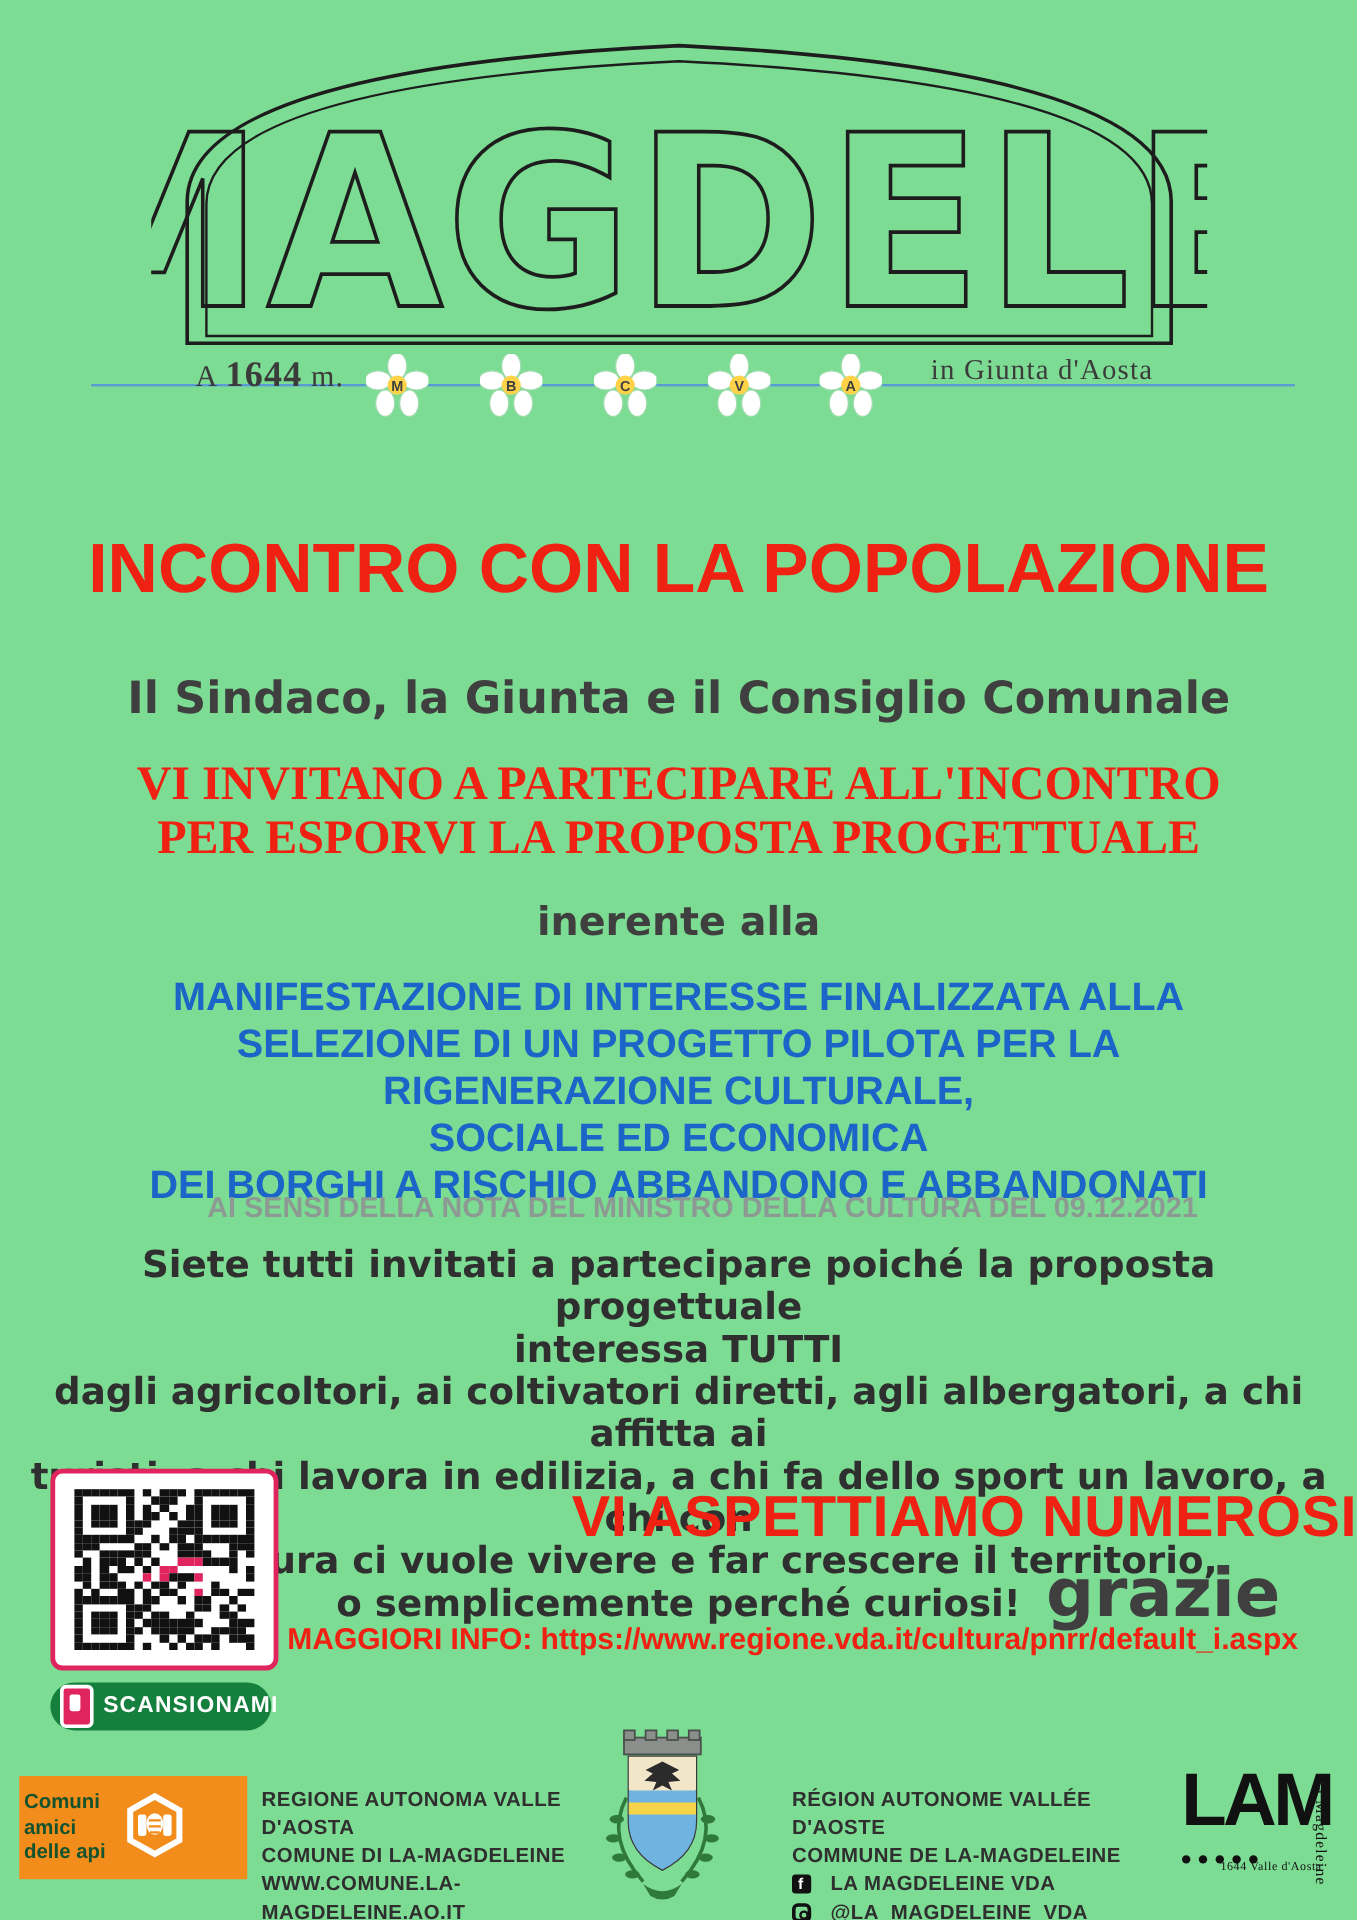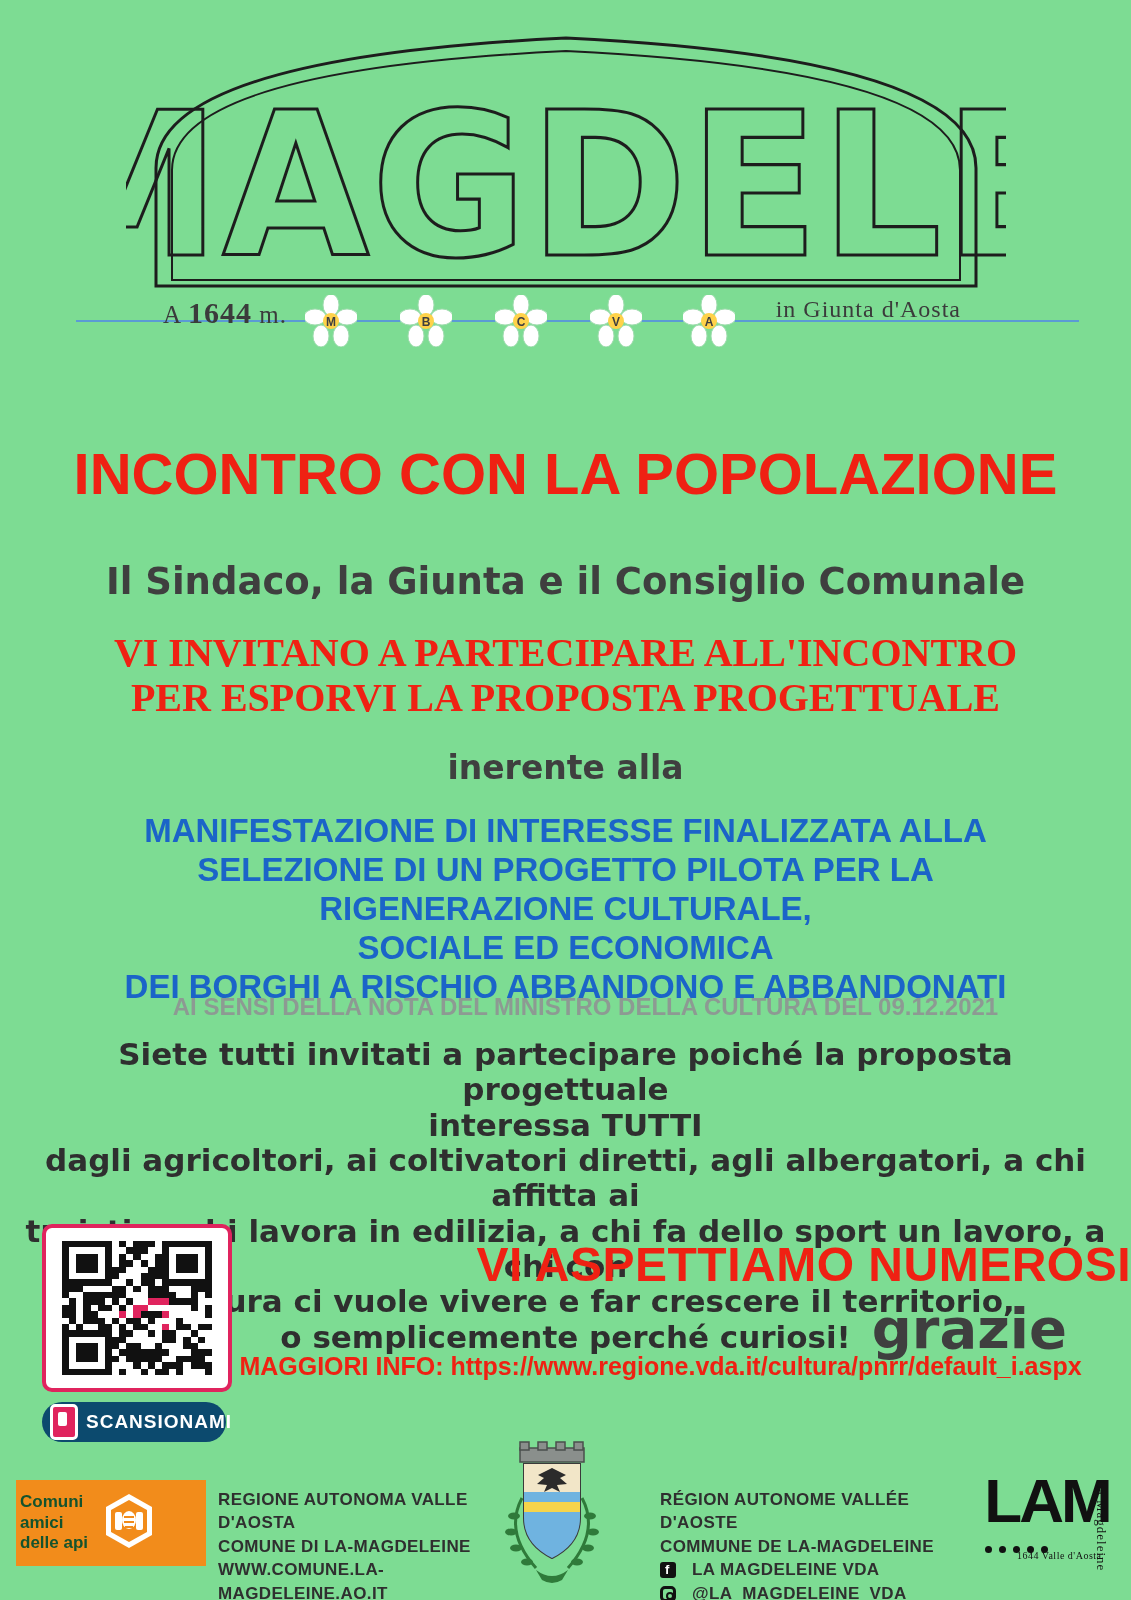--- a/index.html
+++ b/index.html
@@ -93,21 +93,21 @@
   .qr-grid{
     width:150px;height:134px;
     display:grid;grid-template-columns:repeat(21,1fr);grid-template-rows:repeat(21,1fr);
   }
   .qr-grid i{display:block;}
   .qr-grid i.on{background:#111;}
   .qr-grid i.mag{background:#e0245e;}
 
   .scan{
     position:absolute;left:42px;top:1402px;width:184px;height:40px;
-    background:#0c4a6e;border-radius:20px;display:flex;align-items:center;gap:8px;
+    background:#15803d;border-radius:20px;display:flex;align-items:center;gap:8px;
     padding-left:8px;box-sizing:border-box;
   }
   .scan .phone{
     width:22px;height:30px;border:3px solid #fff;border-radius:5px;background:#e0245e;
     position:relative;flex:0 0 auto;
   }
   .scan .phone:after{
     content:"";position:absolute;left:5px;top:5px;width:9px;height:14px;background:#fff;border-radius:2px;
   }
   .scan span{color:#fff;font-size:19px;font-weight:bold;letter-spacing:1px;font-family:"Liberation Sans",sans-serif;}

